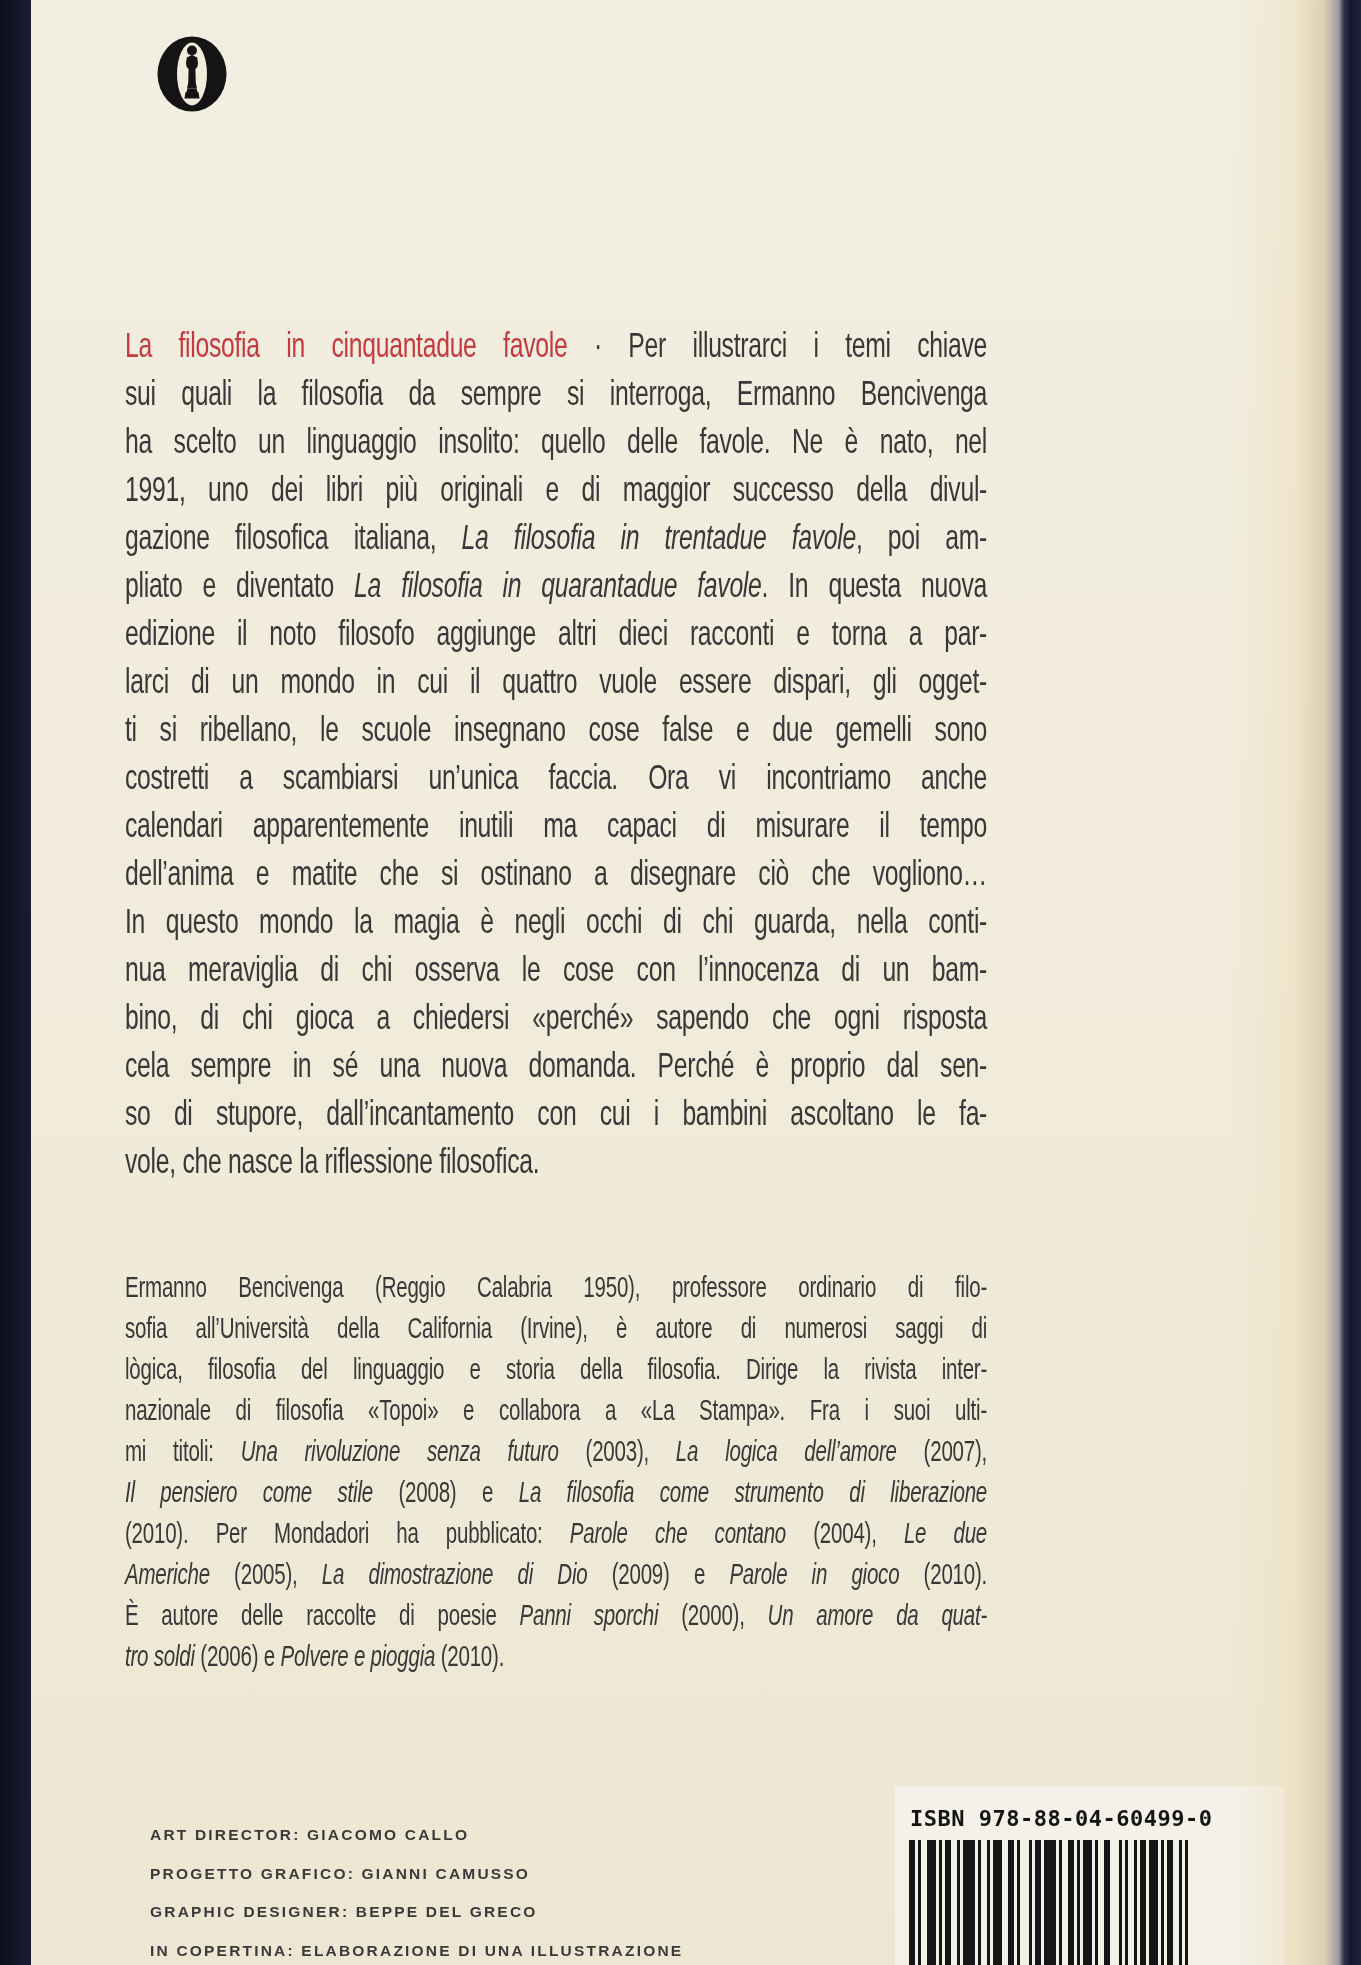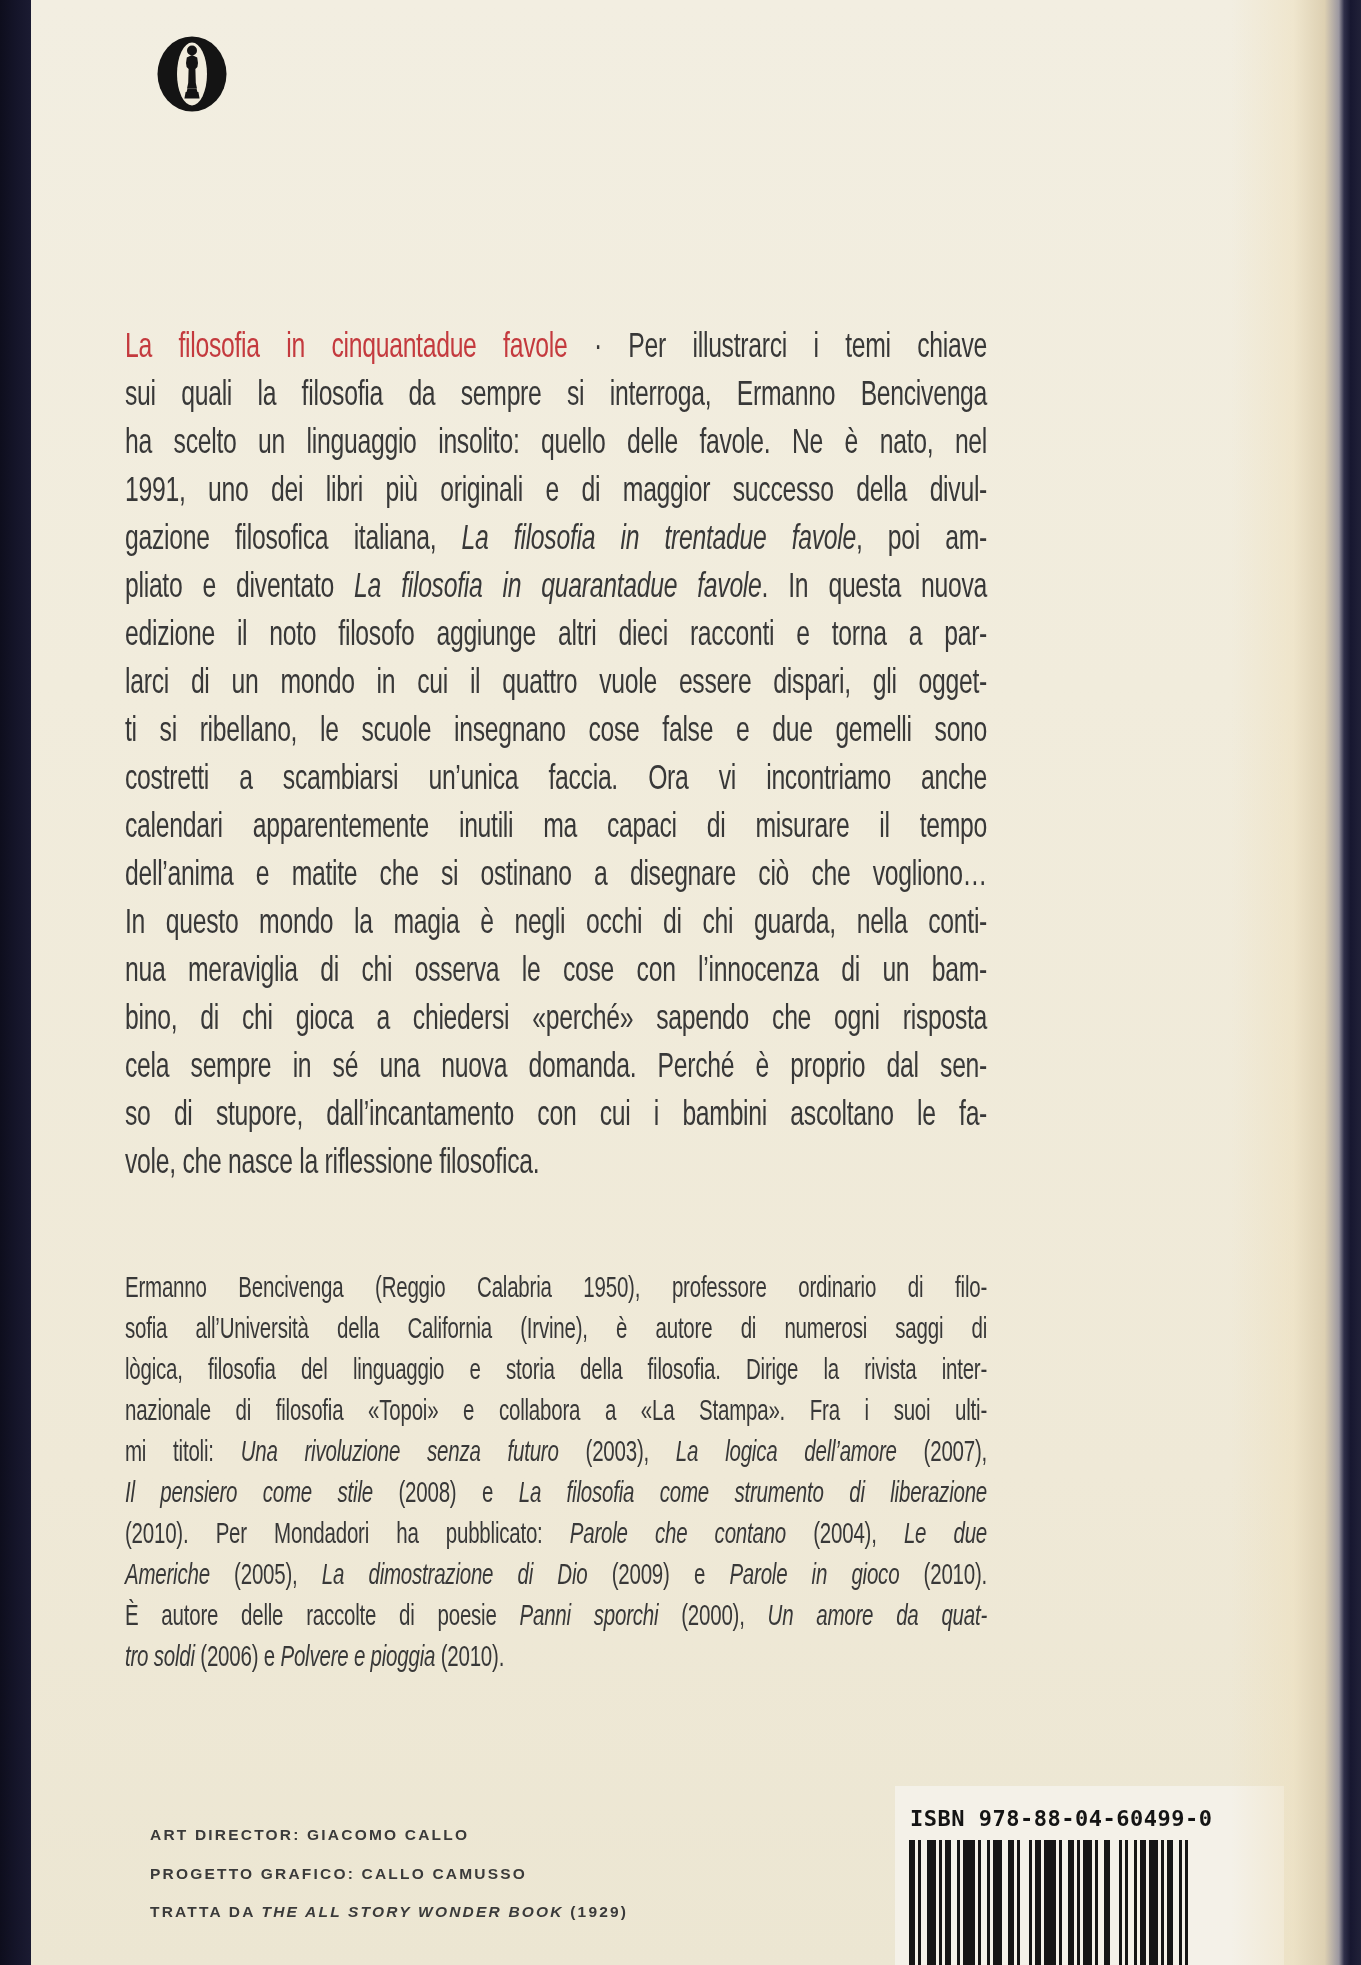--- a/index.html
+++ b/index.html
@@ -117,21 +117,23 @@
       <div class="jline">mi titoli: <span class="it">Una rivoluzione senza futuro</span> (2003), <span class="it">La logica dell’amore</span> (2007),</div>
       <div class="jline"><span class="it">Il pensiero come stile</span> (2008) e <span class="it">La filosofia come strumento di liberazione</span></div>
       <div class="jline">(2010). Per Mondadori ha pubblicato: <span class="it">Parole che contano</span> (2004), <span class="it">Le due</span></div>
       <div class="jline"><span class="it">Americhe</span> (2005), <span class="it">La dimostrazione di Dio</span> (2009) e <span class="it">Parole in gioco</span> (2010).</div>
       <div class="jline">È autore delle raccolte di poesie <span class="it">Panni sporchi</span> (2000), <span class="it">Un amore da quat-</span></div>
       <div class="jline last"><span class="it">tro soldi</span> (2006) e <span class="it">Polvere e pioggia</span> (2010).</div>
     </div>
 
   <div id="credits">
       <div class="credit-line">ART DIRECTOR: GIACOMO CALLO</div>
-      <div class="credit-line">PROGETTO GRAFICO: CALLO CAMUSSO</div>
+      <div class="credit-line">PROGETTO GRAFICO: GIANNI CAMUSSO</div>
+      <div class="credit-line">GRAPHIC DESIGNER: BEPPE DEL GRECO</div>
+      <div class="credit-line">IN COPERTINA: ELABORAZIONE DI UNA ILLUSTRAZIONE</div>
       <div class="credit-line">TRATTA DA <span class="it">THE ALL STORY WONDER BOOK</span> (1929)</div>
     </div>
 
   <div class="isbn-box">
     <div class="isbn-text">ISBN 978-88-04-60499-0</div>
     <div class="barcode" id="barcode">
         <div class="bar" style="width: 6px;"></div>
         <div class="space" style="width: 3px;"></div>
         <div class="bar" style="width: 3px;"></div>
         <div class="space" style="width: 6px;"></div>

